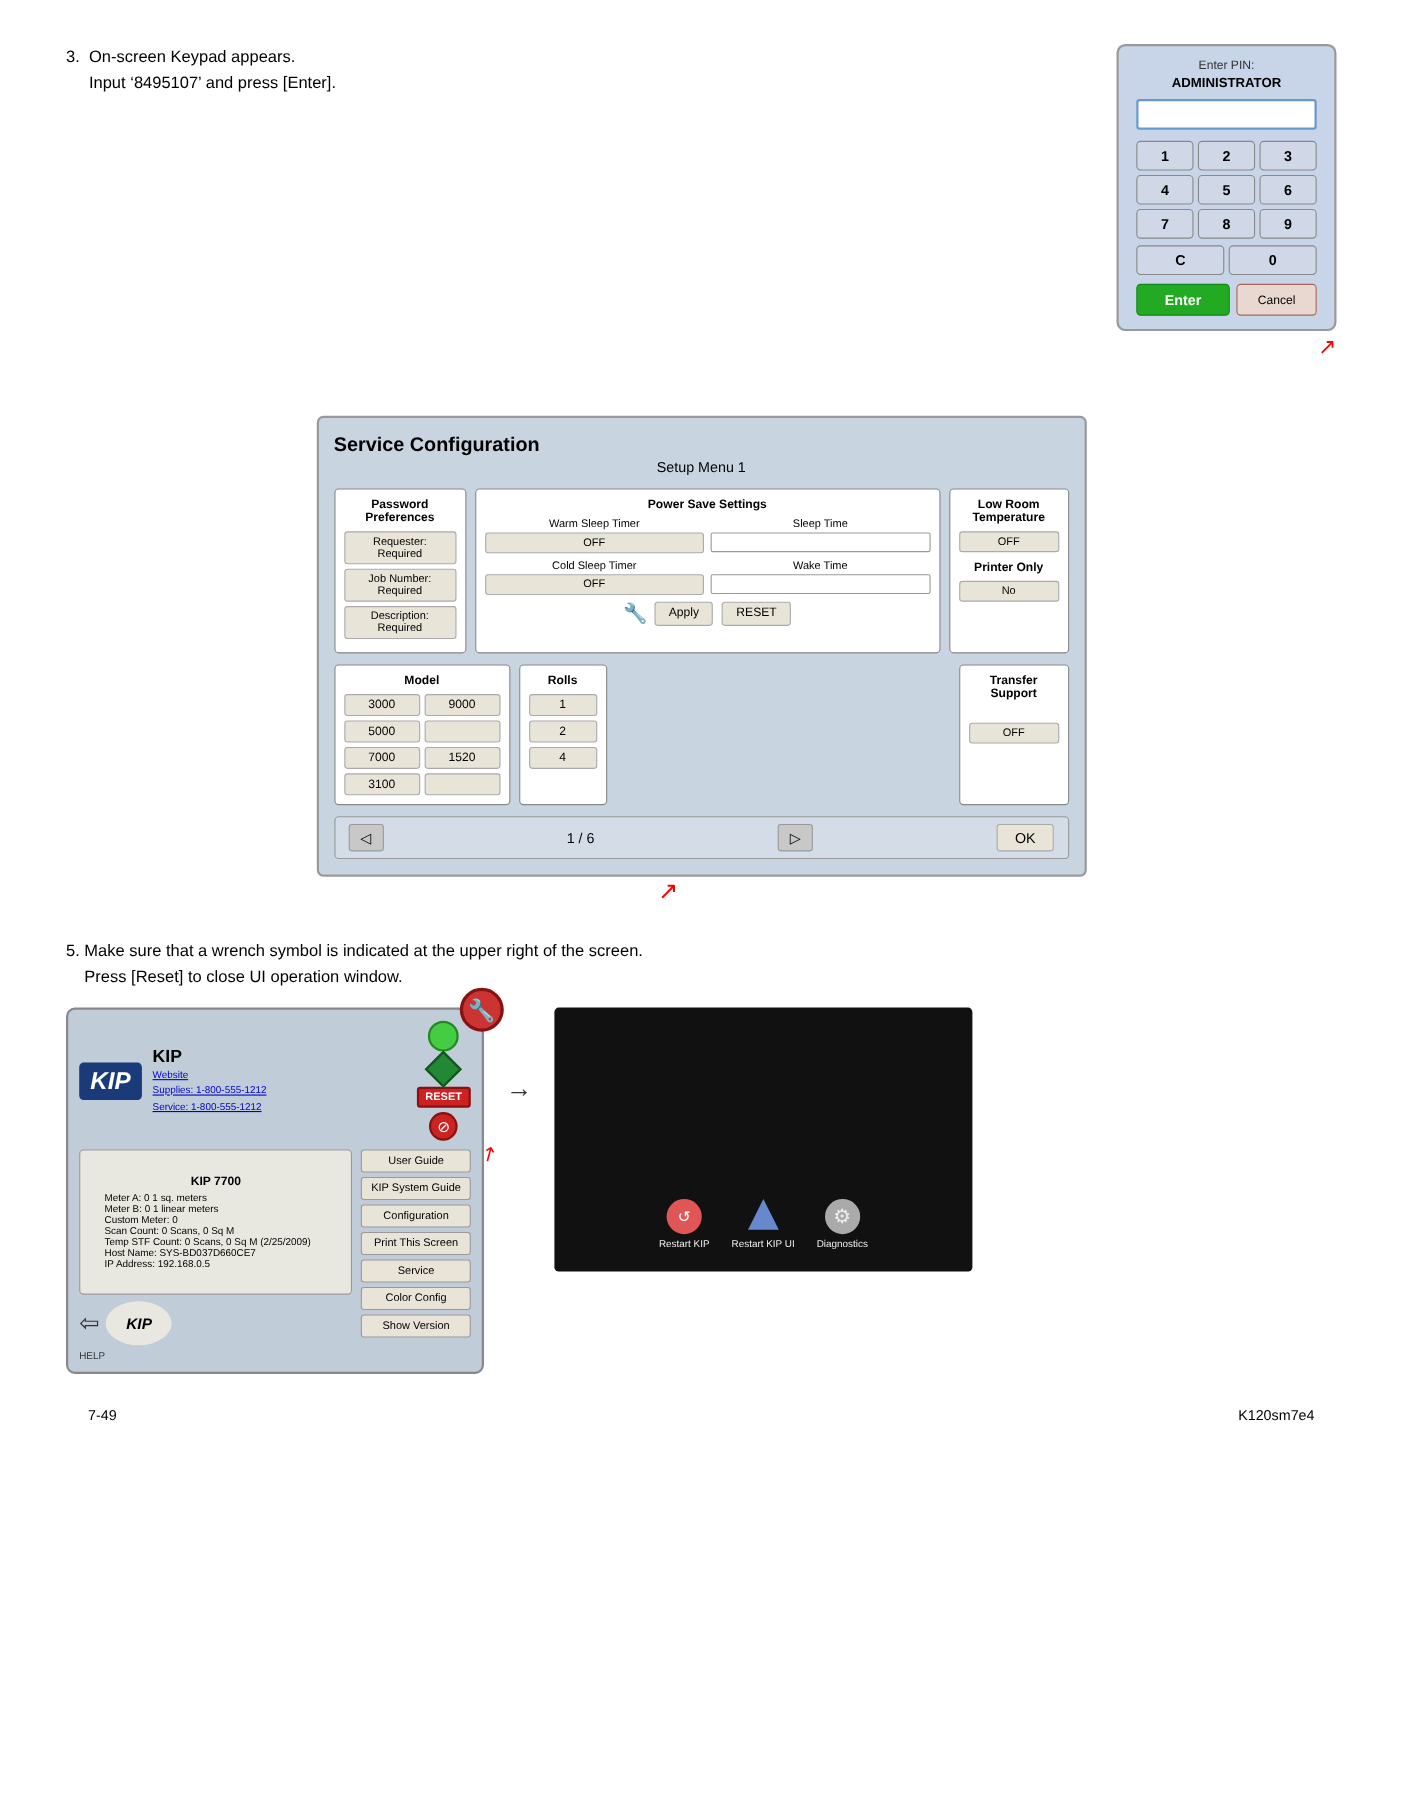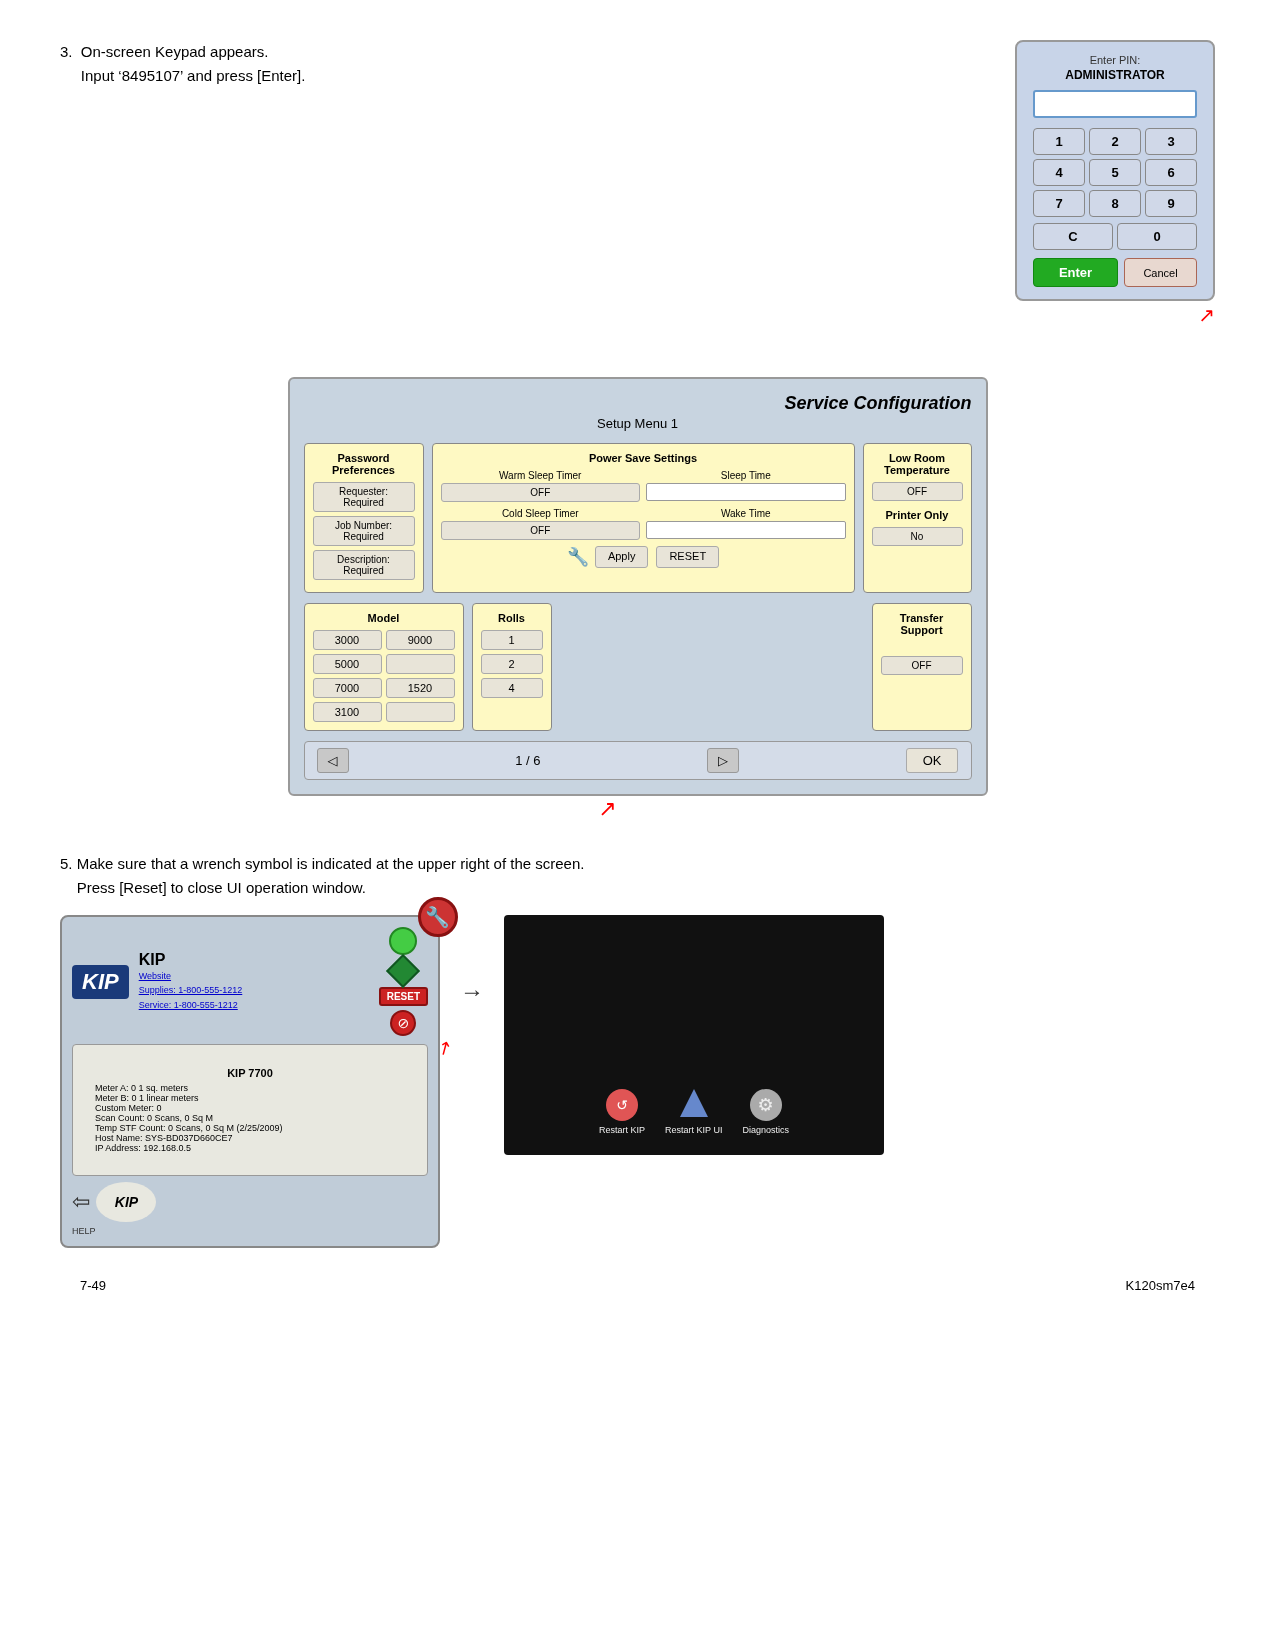--- a/index.html
+++ b/index.html
@@ -133,41 +133,40 @@
     .service-config-container {
       border: 2px solid #999;
       border-radius: 6px;
       background: #c8d4e0;
       padding: 14px;
       margin: 0 auto;
       width: 700px;
     }
 
     .sc-title {
-      text-align: right;
+      text-align: left;
       font-size: 18px;
       font-weight: bold;
-      font-style: italic;
       margin-bottom: 2px;
     }
 
     .sc-subtitle {
       text-align: center;
       font-size: 13px;
       margin-bottom: 12px;
     }
 
     .sc-top-row {
       display: flex;
       gap: 8px;
       margin-bottom: 10px;
     }
 
     .sc-box {
-      background: #fef9c3;
+      background: #ffffff;
       border: 1px solid #888;
       border-radius: 4px;
       padding: 8px;
     }
 
     .sc-box-title {
       font-size: 11px;
       font-weight: bold;
       text-align: center;
       margin-bottom: 6px;
@@ -701,20 +700,29 @@
             <div>IP Address: 192.168.0.5</div>
           </div>
           <div style="display:flex;align-items:center;gap:6px;">
             <div style="font-size:22px;color:#333;">⇦</div>
             <div class="kip-bottom-logo">
                 <span style="font-style:italic;font-weight:bold;font-size:14px;">KIP</span>
               </div>
           </div>
           <div class="kip-help">HELP</div>
         </div>
+        <div class="kip-buttons-col">
+          <div class="kip-side-btn">User Guide</div>
+          <div class="kip-side-btn">KIP System Guide</div>
+          <div class="kip-side-btn">Configuration</div>
+          <div class="kip-side-btn">Print This Screen</div>
+          <div class="kip-side-btn">Service</div>
+          <div class="kip-side-btn">Color Config</div>
+          <div class="kip-side-btn">Show Version</div>
+        </div>
       </div>
 
       <div style="position:absolute; top:120px; right:-14px; color:red; font-size:18px; transform:rotate(-30deg);">↗</div>
     </div>
 
     <div class="arrow-right">→</div>
 
     <div class="black-screen">
       <div class="black-screen-icon">
         <div class="icon-circle">↺</div>

